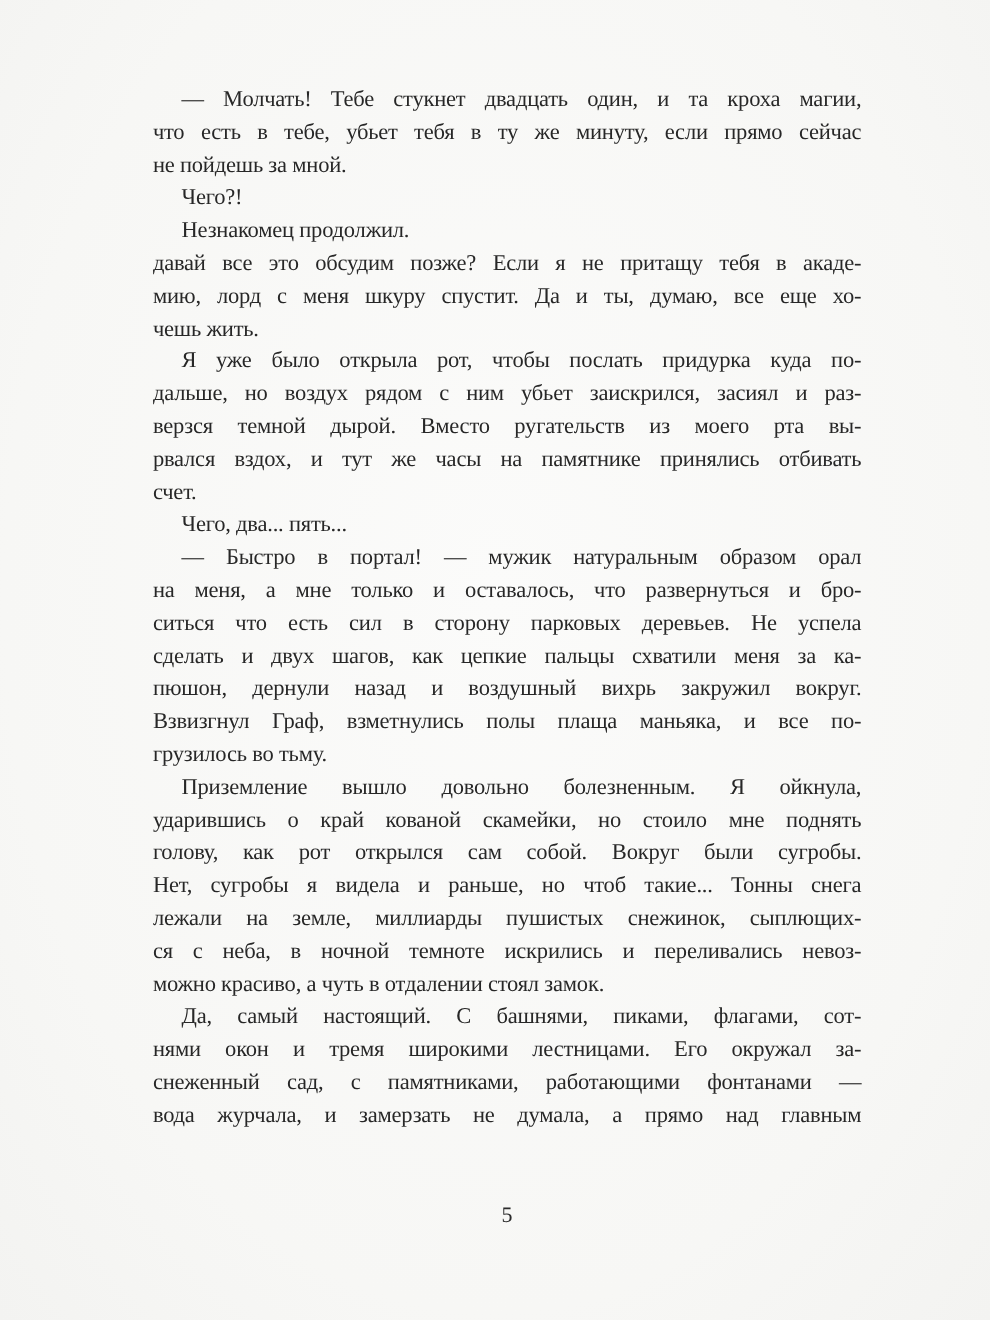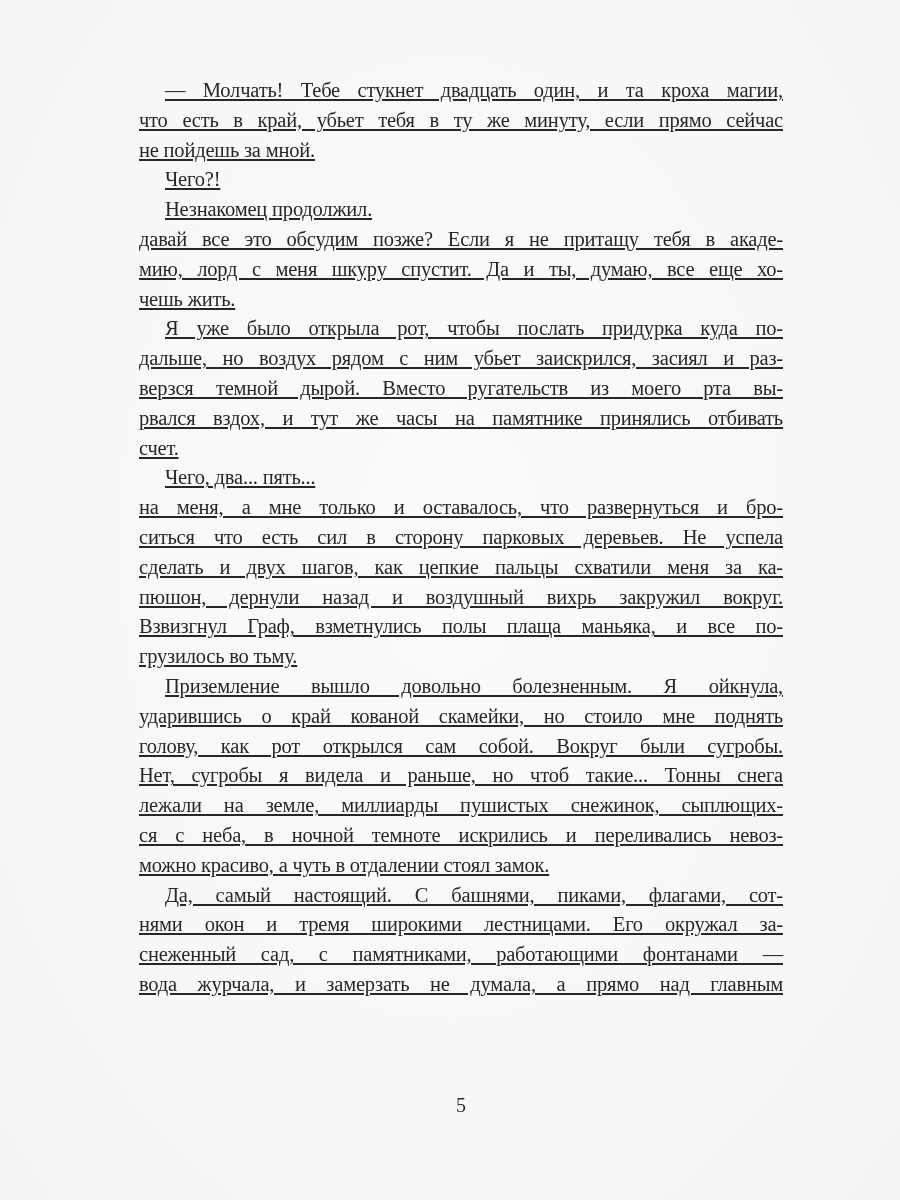--- a/index.html
+++ b/index.html
@@ -28,21 +28,20 @@
   .para {
     margin: 0;
     padding: 0;
   }
   .line {
     text-align: justify;
     text-align-last: justify;
     white-space: normal;
     height: 29.8px;
     overflow: visible;
-    text-decoration: underline;
   }
   .line.first {
     text-indent: 26px;
   }
   .line.plast {
     text-align-last: left;
   }
   .folio {
     position: absolute;
     left: 139px;
@@ -53,21 +52,21 @@
     line-height: 26px;
     color: #2b2b2b;
   }
 </style>
 </head>
 <body>
 
 <div class="text-block">
     <div class="para">
       <div class="line first">— Молчать! Тебе стукнет двадцать один, и та кроха магии,</div>
-      <div class="line">что есть в край, убьет тебя в ту же минуту, если прямо сейчас</div>
+      <div class="line">что есть в тебе, убьет тебя в ту же минуту, если прямо сейчас</div>
       <div class="line plast">не пойдешь за мной.</div>
     </div>
     <div class="para">
       <div class="line first plast">Чего?!</div>
     </div>
     <div class="para">
       <div class="line first plast">Незнакомец продолжил.</div>
     </div>
     <div class="para">
       <div class="line">давай все это обсудим позже? Если я не притащу тебя в акаде-</div>
@@ -78,20 +77,21 @@
       <div class="line first">Я уже было открыла рот, чтобы послать придурка куда по-</div>
       <div class="line">дальше, но воздух рядом с ним убьет заискрился, засиял и раз-</div>
       <div class="line">верзся темной дырой. Вместо ругательств из моего рта вы-</div>
       <div class="line">рвался вздох, и тут же часы на памятнике принялись отбивать</div>
       <div class="line plast">счет.</div>
     </div>
     <div class="para">
       <div class="line first plast">Чего, два... пять...</div>
     </div>
     <div class="para">
+      <div class="line first">— Быстро в портал! — мужик натуральным образом орал</div>
       <div class="line">на меня, а мне только и оставалось, что развернуться и бро-</div>
       <div class="line">ситься что есть сил в сторону парковых деревьев. Не успела</div>
       <div class="line">сделать и двух шагов, как цепкие пальцы схватили меня за ка-</div>
       <div class="line">пюшон, дернули назад и воздушный вихрь закружил вокруг.</div>
       <div class="line">Взвизгнул Граф, взметнулись полы плаща маньяка, и все по-</div>
       <div class="line plast">грузилось во тьму.</div>
     </div>
     <div class="para">
       <div class="line first">Приземление вышло довольно болезненным. Я ойкнула,</div>
       <div class="line">ударившись о край кованой скамейки, но стоило мне поднять</div>

